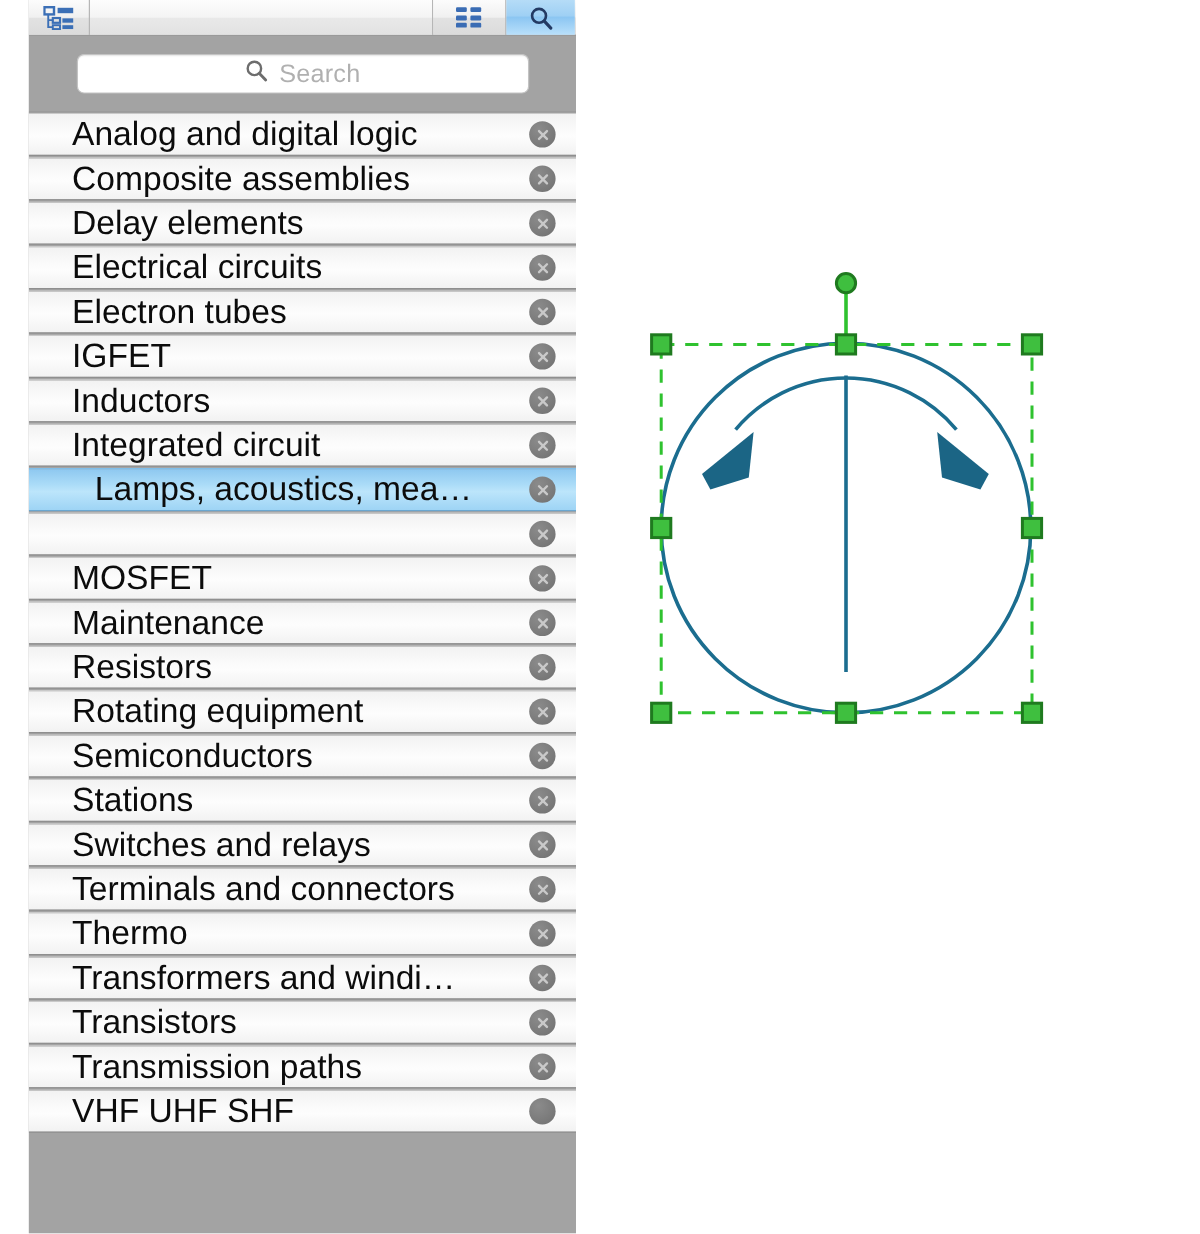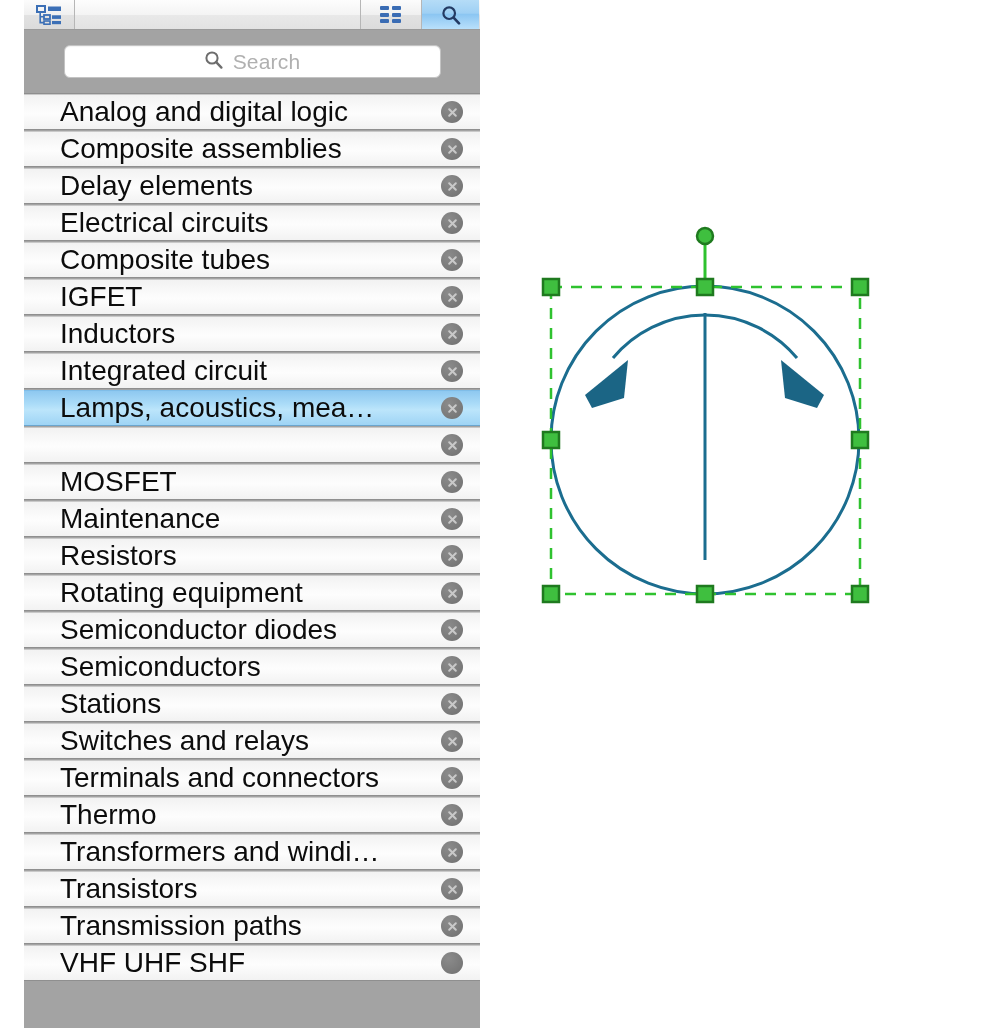--- a/index.html
+++ b/index.html
@@ -126,20 +126,21 @@
     background: linear-gradient(to bottom, #f2f2f2 0%, #fbfbfb 42%, #fdfdfd 55%, #f2f2f2 100%);
     border-top: 1px solid #c9c9c9;
     border-bottom: 1px solid #8f8f8f;
     margin-bottom: 1px;
   }
 
   .row.selected {
     background: linear-gradient(to bottom, #8ec8f0 0%, #abdcf8 38%, #bce5fb 55%, #9ed4f5 100%);
     border-top: 1px solid #7fbde8;
     border-bottom: 1px solid #6aa6cf;
+    padding-left: 19px;
   }
 
   .row-label {
     margin-left: 36px;
     font-size: 28px;
     color: #0c0c0c;
     line-height: 1;
     white-space: nowrap;
     font-family: "Liberation Sans", sans-serif;
   }
@@ -260,21 +261,21 @@
         <div class="row">
           <span class="row-label">Electrical circuits</span>
           <span class="row-delete">
             <svg width="13" height="13" viewBox="0 0 13 13">
               <line x1="3.2" y1="3.2" x2="9.8" y2="9.8" stroke="#c9c9c9" stroke-width="2" stroke-linecap="round"></line>
               <line x1="9.8" y1="3.2" x2="3.2" y2="9.8" stroke="#c9c9c9" stroke-width="2" stroke-linecap="round"></line>
             </svg>
           </span>
         </div>
         <div class="row">
-          <span class="row-label">Composite tubes</span>
+          <span class="row-label">Electron tubes</span>
           <span class="row-delete">
             <svg width="13" height="13" viewBox="0 0 13 13">
               <line x1="3.2" y1="3.2" x2="9.8" y2="9.8" stroke="#c9c9c9" stroke-width="2" stroke-linecap="round"></line>
               <line x1="9.8" y1="3.2" x2="3.2" y2="9.8" stroke="#c9c9c9" stroke-width="2" stroke-linecap="round"></line>
             </svg>
           </span>
         </div>
         <div class="row">
           <span class="row-label">IGFET</span>
           <span class="row-delete">
@@ -341,29 +342,20 @@
           <span class="row-label">Resistors</span>
           <span class="row-delete">
             <svg width="13" height="13" viewBox="0 0 13 13">
               <line x1="3.2" y1="3.2" x2="9.8" y2="9.8" stroke="#c9c9c9" stroke-width="2" stroke-linecap="round"></line>
               <line x1="9.8" y1="3.2" x2="3.2" y2="9.8" stroke="#c9c9c9" stroke-width="2" stroke-linecap="round"></line>
             </svg>
           </span>
         </div>
         <div class="row">
           <span class="row-label">Rotating equipment</span>
-          <span class="row-delete">
-            <svg width="13" height="13" viewBox="0 0 13 13">
-              <line x1="3.2" y1="3.2" x2="9.8" y2="9.8" stroke="#c9c9c9" stroke-width="2" stroke-linecap="round"></line>
-              <line x1="9.8" y1="3.2" x2="3.2" y2="9.8" stroke="#c9c9c9" stroke-width="2" stroke-linecap="round"></line>
-            </svg>
-          </span>
-        </div>
-        <div class="row">
-          <span class="row-label">Semiconductor diodes</span>
           <span class="row-delete">
             <svg width="13" height="13" viewBox="0 0 13 13">
               <line x1="3.2" y1="3.2" x2="9.8" y2="9.8" stroke="#c9c9c9" stroke-width="2" stroke-linecap="round"></line>
               <line x1="9.8" y1="3.2" x2="3.2" y2="9.8" stroke="#c9c9c9" stroke-width="2" stroke-linecap="round"></line>
             </svg>
           </span>
         </div>
         <div class="row">
           <span class="row-label">Semiconductors</span>
           <span class="row-delete">

